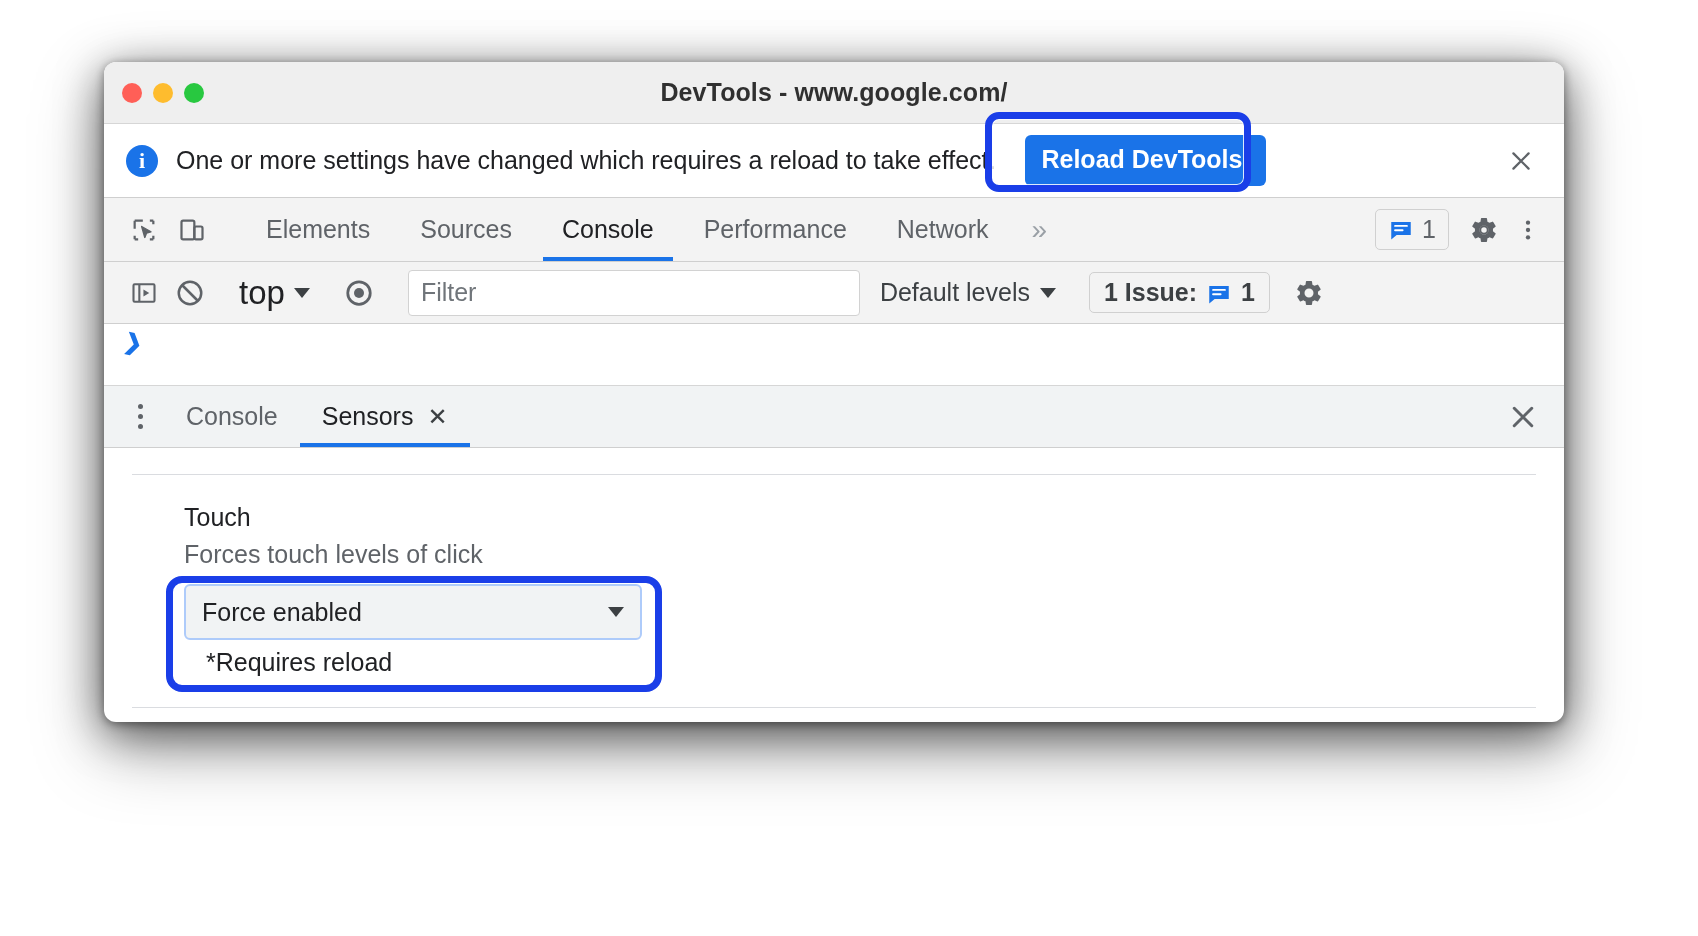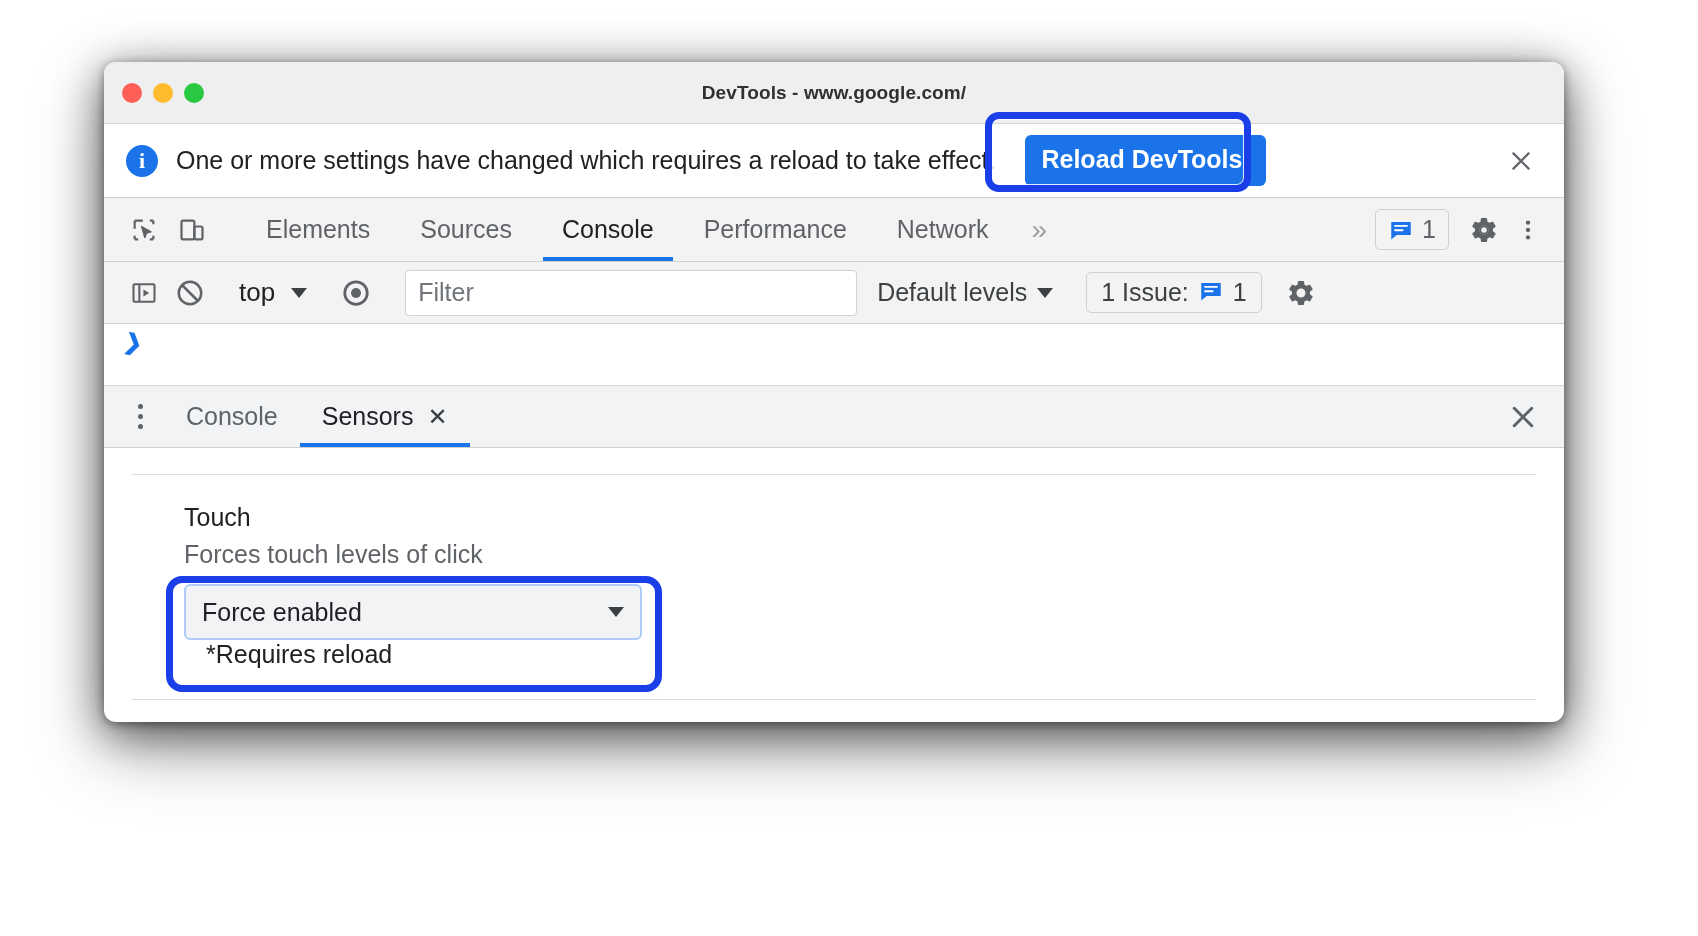--- a/index.html
+++ b/index.html
@@ -52,21 +52,21 @@
     gap: 11px;
   }
   .dot { width: 20px; height: 20px; border-radius: 50%; }
   .dot.red    { background: #ff5f57; }
   .dot.yellow { background: #febc2e; }
   .dot.green  { background: #28c840; }
 
   .window-title {
     width: 100%;
     text-align: center;
-    font-size: 19px;
+    font-size: 25px;
     font-weight: bold;
     color: #303030;
     letter-spacing: 0.1px;
   }
 
   
   .infobar {
     position: relative;
     height: 74px;
     background: #ffffff;
@@ -219,23 +219,23 @@
     background: #f3f3f3;
     border-bottom: 1px solid #cfcfcf;
     display: flex;
     align-items: center;
     padding: 0 16px 0 18px;
     gap: 2px;
   }
   .ctx-select {
     display: flex;
     align-items: center;
-    gap: 16px;
+    gap: 9px;
     padding: 0 10px;
-    font-size: 26px;
+    font-size: 33px;
     color: #202124;
     cursor: pointer;
   }
   .caret {
     width: 0; height: 0;
     border-left: 8px solid transparent;
     border-right: 8px solid transparent;
     border-top: 10px solid #3c4043;
   }
   .filter-input {
@@ -257,31 +257,32 @@
     align-items: center;
     gap: 10px;
     margin-left: 18px;
     font-size: 25px;
     color: #3c4043;
     cursor: pointer;
     white-space: nowrap;
   }
   .issues-chip {
     display: flex;
-    align-items: flex-start;
+    align-items: flex-end;
     gap: 9px;
     border: 1px solid #d0d0d0;
     border-radius: 5px;
     padding: 5px 14px;
     margin-left: 16px;
     font-size: 25px;
     color: #3c4043;
     cursor: pointer;
     white-space: nowrap;
     background: #f3f3f3;
+    font-weight: bold;
   }
 
   
   .console-body {
     height: 62px;
     background: #ffffff;
     position: relative;
     border-bottom: 1px solid #d6d6d6;
   }
   .prompt-chevron {
@@ -395,21 +396,21 @@
   .touch-select .arrow {
     margin-left: auto;
     width: 0; height: 0;
     border-left: 8px solid transparent;
     border-right: 8px solid transparent;
     border-top: 10px solid #3c4043;
   }
   .requires {
     position: relative;
     z-index: 6;
-    margin-top: 0;
+    margin-top: 8px;
     margin-left: 22px;
     font-size: 25px;
     color: #202124;
   }
   .bottom-hr {
     height: 1px;
     background: #dadce0;
     margin: 30px 28px 0 28px;
   }
 </style>

